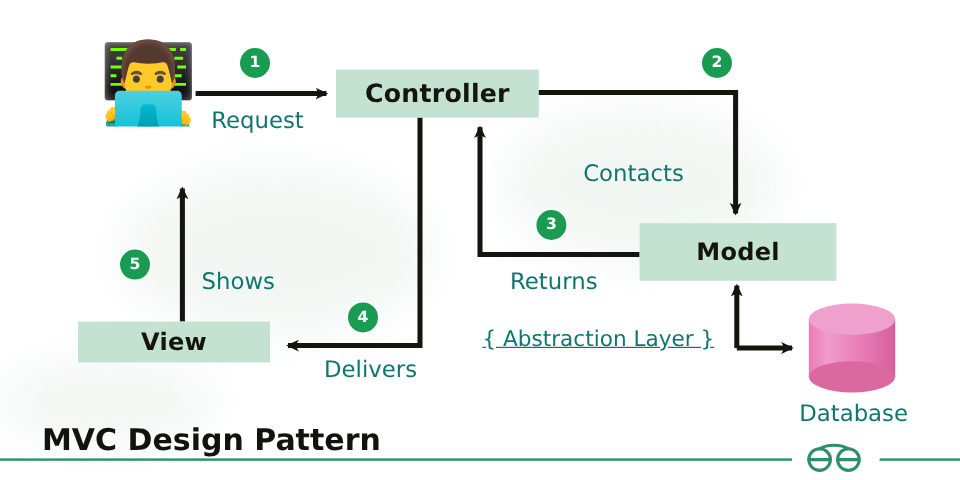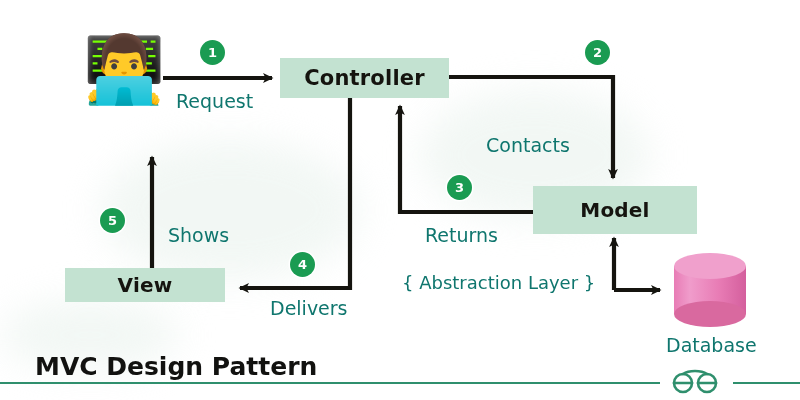--- a/index.html
+++ b/index.html
@@ -48,21 +48,21 @@
   
   .edge-label{
     position:absolute;color:#0f766e;white-space:nowrap;
     font-size:19px;font-weight:400;
   }
   #label-request{left:176px;top:90px;}
   #label-contacts{left:486px;top:103px;margin-top:31px;}
   #label-returns{left:425px;top:224px;}
   #label-shows{left:168px;top:196px;margin-top:28px;}
   #label-delivers{left:270px;top:297px;}
-  #label-abstraction{left:402px;top:272px;font-size:18px;}
+  #label-abstraction{left:402px;top:272px;font-size:18px;text-decoration:underline;}
   #label-database{left:666px;top:334px;font-size:19px;font-weight:400;}
 
   
   #user-actor{
     position:absolute;left:83px;top:24px;width:72px;height:92px;
     font-size:66px;line-height:92px;text-align:center;
     user-select:none;
   }
 
   

